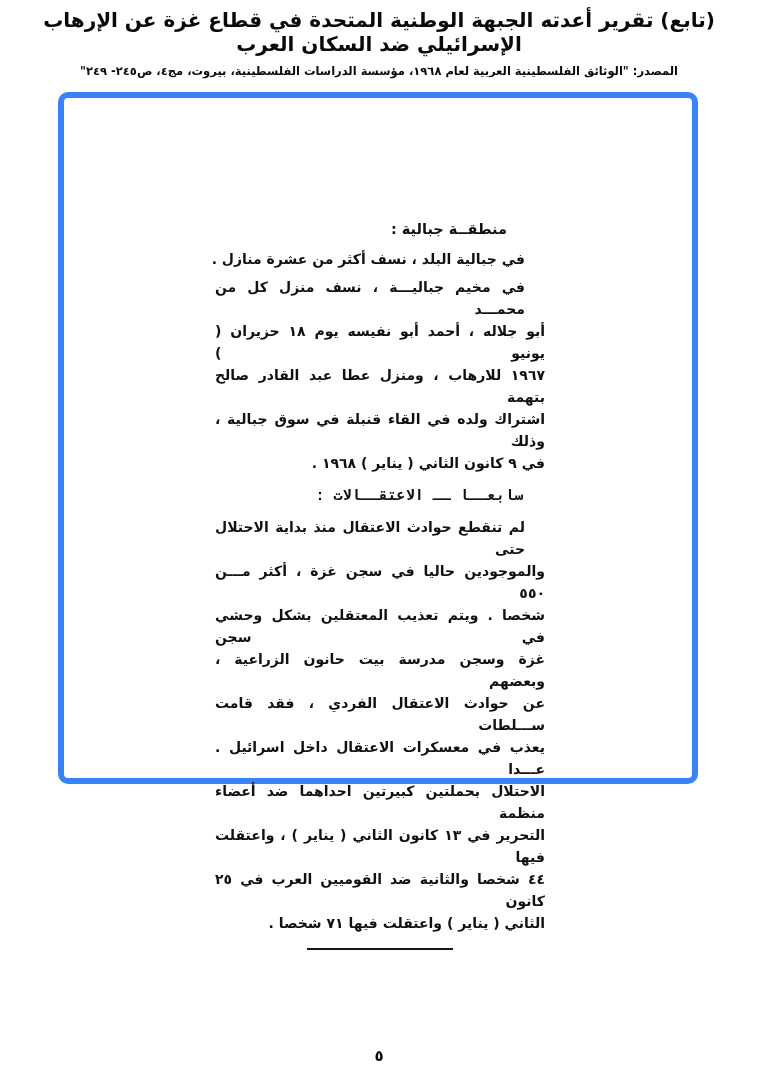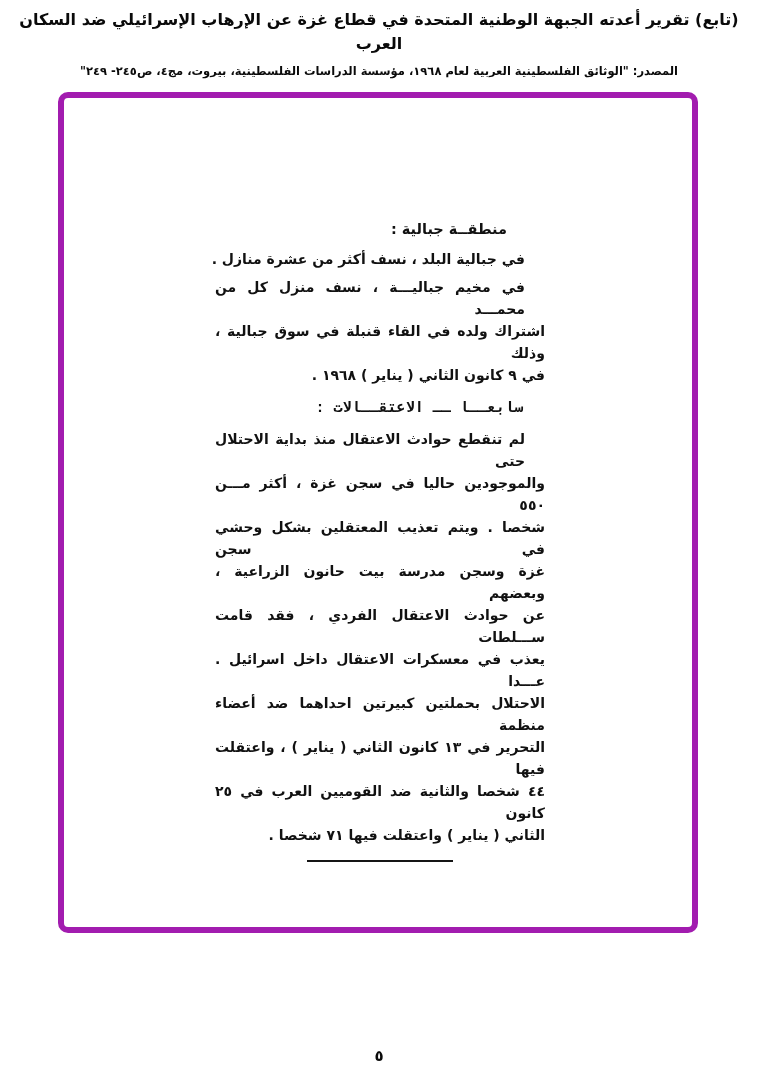--- a/index.html
+++ b/index.html
@@ -11,37 +11,37 @@
     font-family: "DejaVu Sans", sans-serif;
     color: #111111;
   }
   .page-header {
     position: absolute;
     top: 8px; left: 0; right: 0;
     text-align: center;
     direction: rtl;
   }
   .report-title {
-    font-size: 16px;
+    font-size: 20px;
     font-weight: bold;
     line-height: 24px;
     color: #0a0a0a;
   }
   .report-source {
     margin-top: 8px;
     font-size: 11.5px;
     font-weight: bold;
     color: #0a0a0a;
   }
   .doc-frame {
     position: absolute;
     left: 58px; top: 92px;
-    width: 640px; height: 841px;
+    width: 640px; height: 692px;
     box-sizing: border-box;
-    border: 6px solid #a21caf;
+    border: 6px solid #3b82f6;
     border-radius: 10px;
     background: #ffffff;
   }
   .doc-column {
     position: absolute;
     left: 151px; top: 0;
     width: 330px;
     direction: rtl;
     font-weight: bold;
   }
@@ -103,20 +103,22 @@
 
 <div class="doc-frame">
   <div class="doc-column">
 
     <div class="sec-label">منطقــة جبالية :</div>
 
     <div class="line p1 first">في جبالية البلد ، نسف أكثر من عشرة منازل .</div>
 
     <div class="p2">
       <div class="line just first">في مخيم جباليـــة ، نسف منزل كل من محمـــد</div>
+      <div class="line just">أبو جلاله ، أحمد أبو نفيسه يوم ١٨ حزيران ( يونيو )</div>
+      <div class="line just">١٩٦٧ للارهاب ، ومنزل عطا عبد القادر صالح بتهمة</div>
       <div class="line just">اشتراك ولده في القاء قنبلة في سوق جبالية ، وذلك</div>
       <div class="line">في ٩ كانون الثاني ( يناير ) ١٩٦٨ .</div>
     </div>
 
     <div class="sec-heading">سابعــا ــ الاعتقــالات :</div>
 
     <div class="p3">
       <div class="line just first">لم تنقطع حوادث الاعتقال منذ بداية الاحتلال حتى</div>
       <div class="line just">والموجودين حاليا في سجن غزة ، أكثر مـــن ٥٥٠</div>
       <div class="line just">شخصا . ويتم تعذيب المعتقلين بشكل وحشي في سجن</div>

